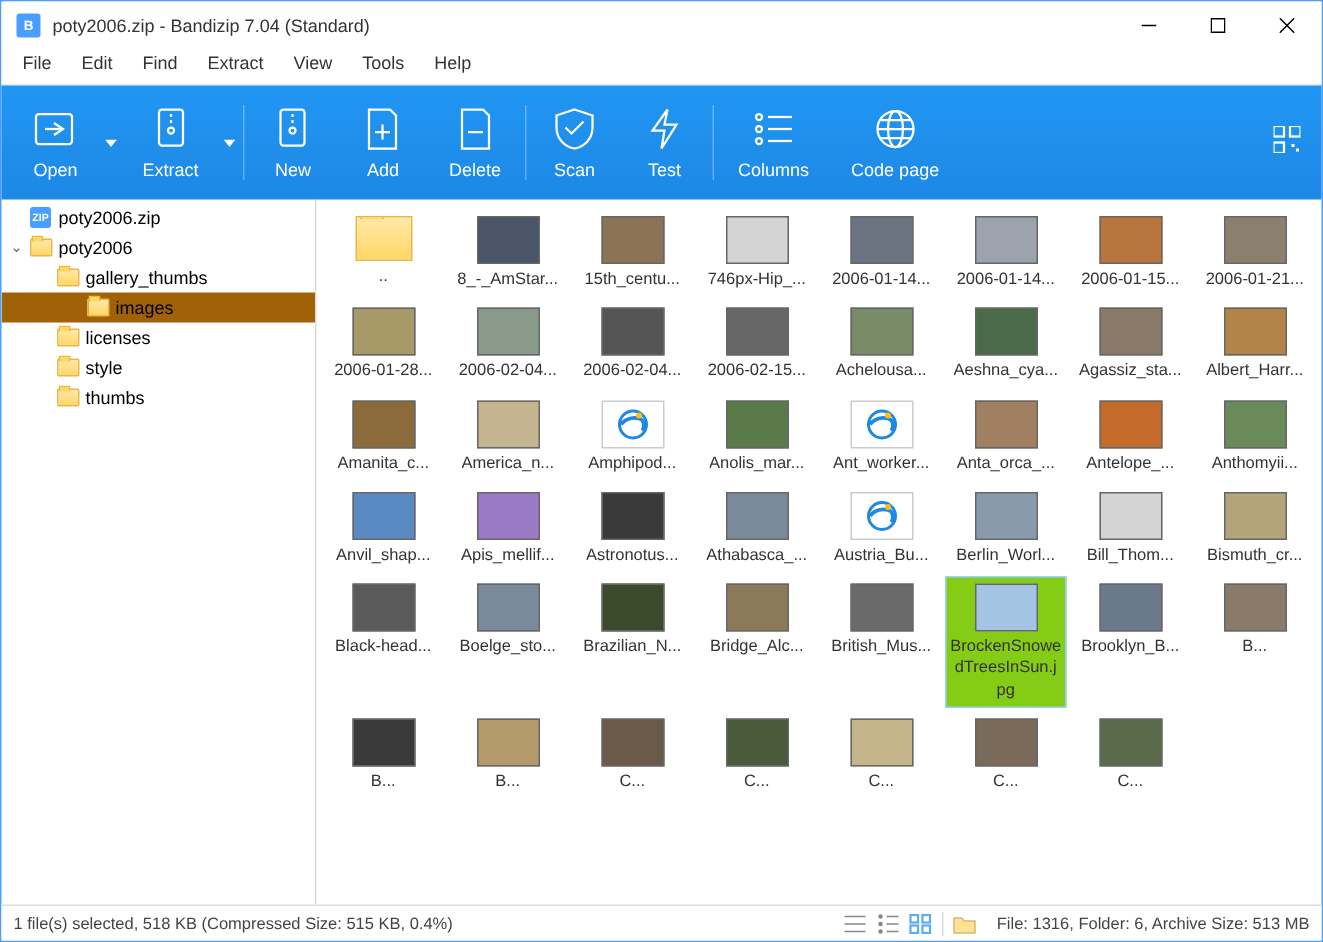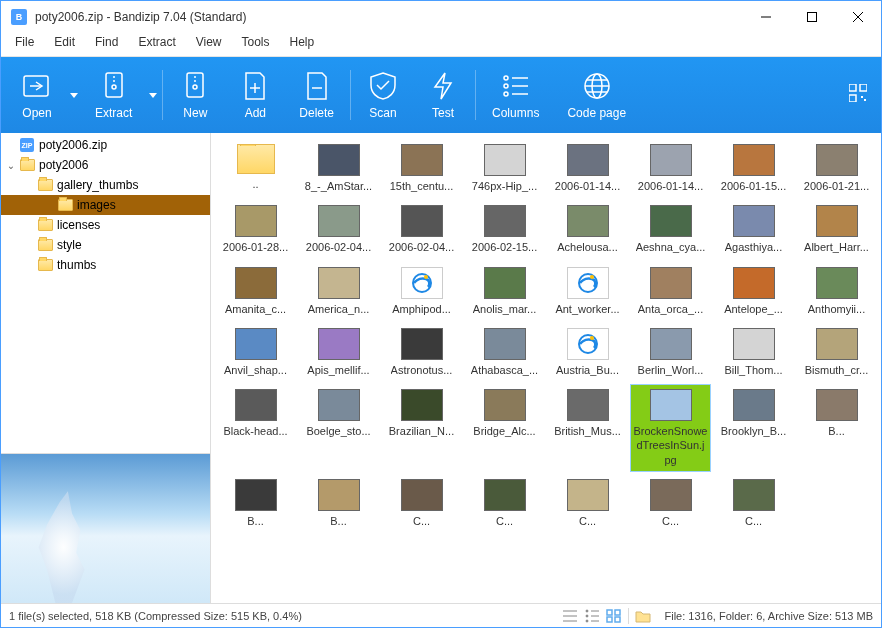--- a/index.html
+++ b/index.html
@@ -15,21 +15,21 @@
 .menu-item { padding: 2px 10px; font-size: 12px; color: #333; cursor: pointer; }
 .toolbar { height: 76px; background: linear-gradient(to bottom, #2196f3, #1e88e5); display: flex; align-items: center; padding: 0 6px; }
 .tool-btn { display: flex; flex-direction: column; align-items: center; justify-content: center; color: #fff; padding: 6px 14px; cursor: pointer; height: 70px; min-width: 60px; position: relative; text-align: center; }
 .tool-btn .ticon { width: 32px; height: 32px; display:flex;align-items:center;justify-content:center; }
 .tool-btn .tlabel { font-size: 12px; margin-top: 4px; }
 .tool-sep { width: 1px; height: 50px; background: rgba(255,255,255,0.3); margin: 0 2px; }
 .tool-dd { width: 14px; height: 70px; display: flex; align-items: center; justify-content: center; color: #fff; cursor:pointer; }
 .tool-spacer { flex: 1; }
 .tool-qr { color:#fff; padding: 8px; cursor:pointer; }
 .main { flex: 1; display: flex; overflow: hidden; }
-.sidebar { width: 210px; display: flex; flex-direction: column; border-right: 1px solid #ddd; }
+.sidebar { width: 210px; display: flex; flex-direction: row; border-right: 1px solid #ddd; }
 .tree { flex: 1; overflow: auto; font-size: 12px; padding: 2px 0; }
 .tree-row { display: flex; align-items: center; height: 20px; padding-left: 4px; cursor: pointer; white-space: nowrap; }
 .tree-row.selected { background: #a16207; padding-left: 24px; }
 .tree-indent { display:inline-block; }
 .tree-expander { width: 12px; text-align: center; color: #666; font-size: 10px; }
 .tree-ico { width: 16px; height: 14px; margin: 0 4px 0 2px; display:inline-flex;align-items:center;justify-content:center; }
 .folder-ico { width:15px;height:12px; background: linear-gradient(to bottom,#ffe9a6,#ffd766); border:1px solid #e6b84d; border-radius:1px; position:relative; }
 .folder-ico::before { content:''; position:absolute; top:-3px; left:0; width:6px; height:3px; background:#ffd766; border:1px solid #e6b84d; border-bottom:none; border-radius:1px 1px 0 0;}
 .zip-ico { width:14px;height:14px; background:#4a9eff; border-radius:2px; color:#fff; font-size:7px; display:flex;align-items:center;justify-content:center;font-weight:bold;}
 .preview { height: 150px; border-top: 1px solid #ddd; background: #f0f0f0; display:flex;align-items:center;justify-content:center; overflow:hidden;}
@@ -324,22 +324,22 @@
           </div>
           <div class="file-item">
             <div class="thumb" style="background: rgb(122, 139, 106);"></div>
             <div class="flabel">Achelousa...</div>
           </div>
           <div class="file-item">
             <div class="thumb" style="background: rgb(74, 106, 74);"></div>
             <div class="flabel">Aeshna_cya...</div>
           </div>
           <div class="file-item">
-            <div class="thumb" style="background: rgb(122, 138, 173);"></div>
-            <div class="flabel">Agasthiya...</div>
+            <div class="thumb" style="background: rgb(138, 122, 106);"></div>
+            <div class="flabel">Agassiz_sta...</div>
           </div>
           <div class="file-item">
             <div class="thumb" style="background: rgb(178, 132, 74);"></div>
             <div class="flabel">Albert_Harr...</div>
           </div>
           <div class="file-item">
             <div class="thumb" style="background: rgb(139, 107, 58);"></div>
             <div class="flabel">Amanita_c...</div>
           </div>
           <div class="file-item">

